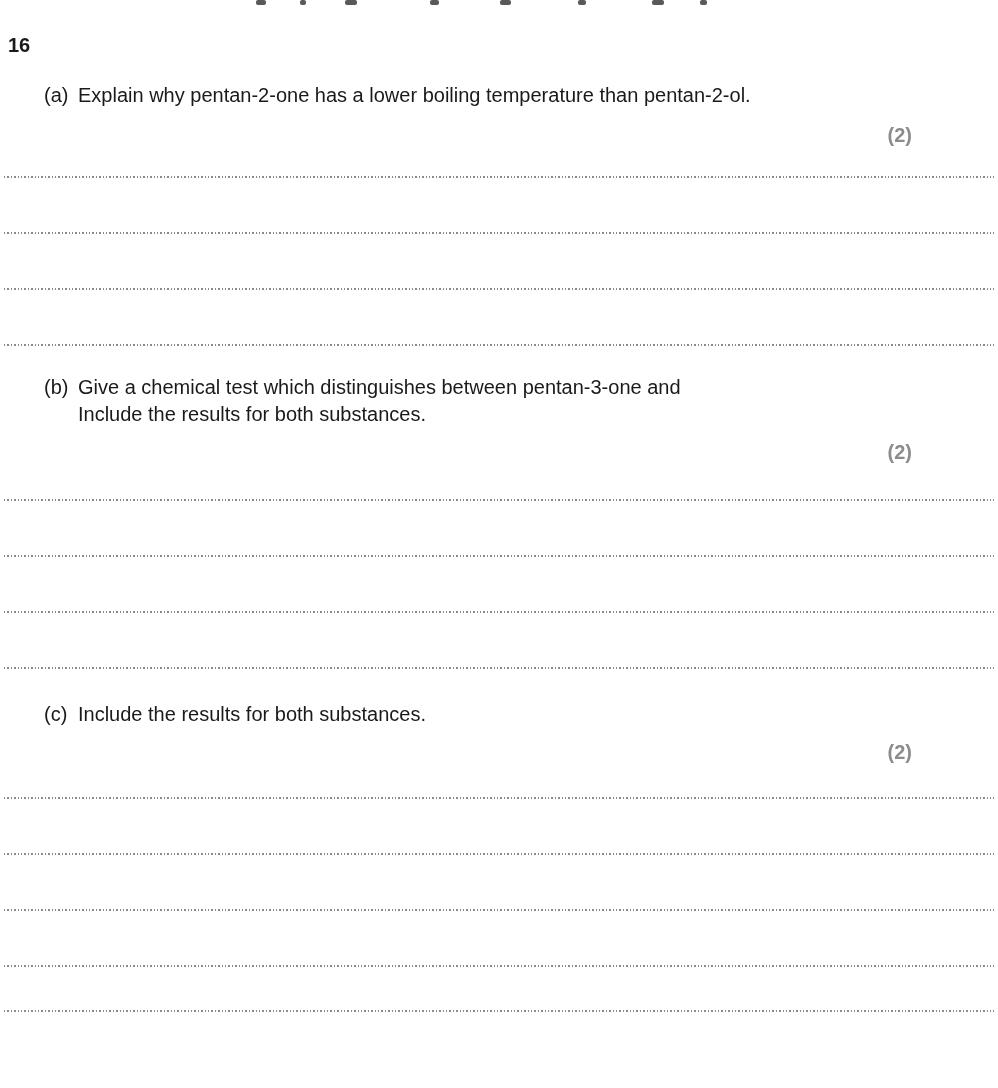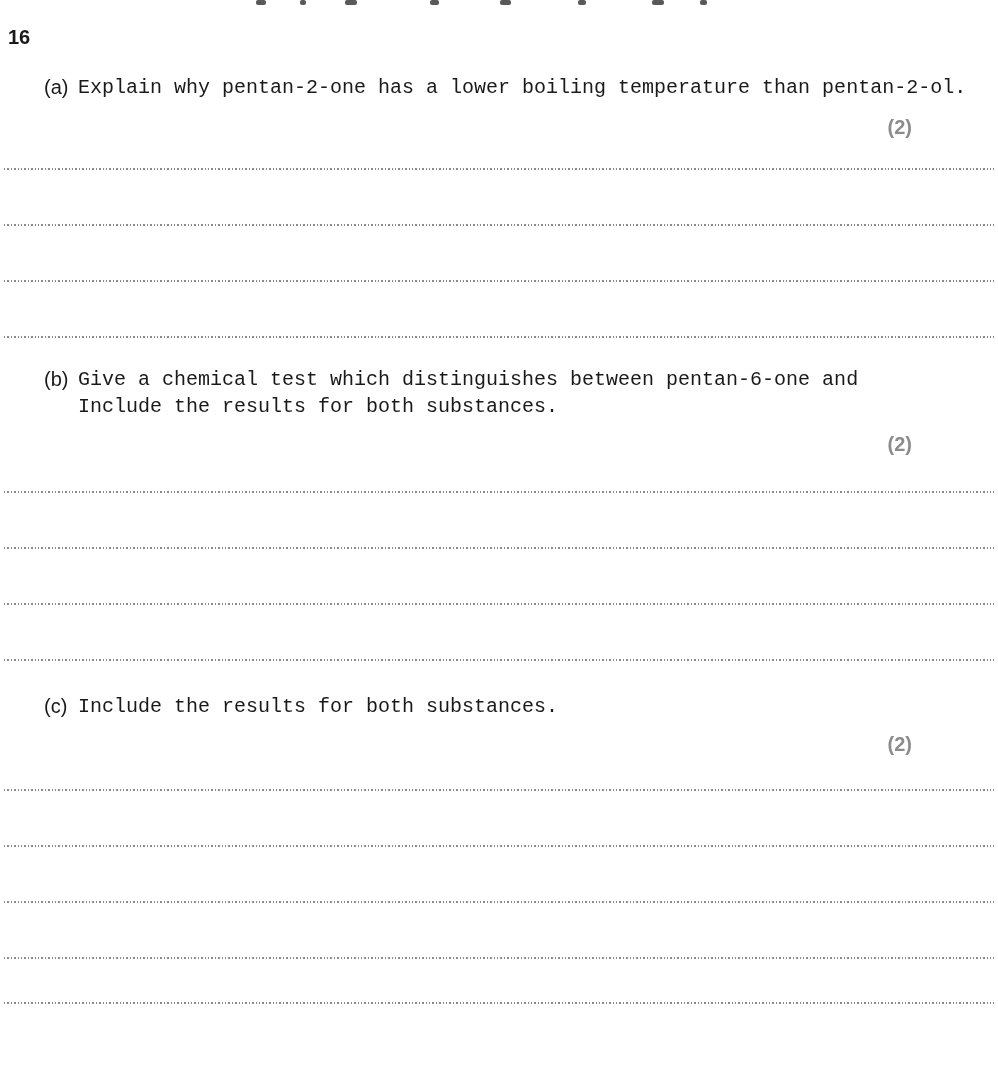--- a/index.html
+++ b/index.html
@@ -34,21 +34,21 @@
   .tc-mark {
     position: absolute;
     top: 0;
     height: 5px;
     border-radius: 2px;
     background: #3c3c3c;
     opacity: .85;
   }
   .q-row {
     display: flex;
-    padding-top: 24px;
+    padding-top: 32px;
     margin-left: 4px;
     line-height: 26px;
   }
   .q-num {
     font-weight: bold;
     width: 30px;
     flex: 0 0 30px;
   }
   .part {
     display: flex;
@@ -56,21 +56,21 @@
     line-height: 27px;
   }
   .part-a { margin-top: 24px; }
   .part-b { margin-top: 28px; }
   .part-c { margin-top: 32px; }
   .part-label {
     width: 34px;
     flex: 0 0 34px;
   }
   .part-text { flex: 1; }
-  .pline { line-height: 27px; font-family: Liberation Mono, monospace; }
+  .pline { line-height: 27px; }
   sub {
     font-size: 72%;
     line-height: 0;
     position: relative;
     bottom: -0.18em;
     vertical-align: baseline;
   }
   .marks {
     text-align: right;
     padding-right: 82px;
@@ -130,21 +130,21 @@
       <div class="answer-line"></div>
       <div class="answer-line"></div>
       <div class="answer-line"></div>
     </div>
   </section>
 
   <section>
     <div class="part part-b">
       <span class="part-label">(b)</span>
       <div class="part-text">
-        <div class="pline">Give a chemical test which distinguishes between pentan-6-one and</div>
+        <div class="pline">Give a chemical test which distinguishes between pentan-3-one and</div>
         <div class="pline">Include the results for both substances.</div>
       </div>
     </div>
     <div class="marks marks-b" style="color: rgb(140, 140, 140);">(2)</div>
     <div class="answer-lines group-b">
       <div class="answer-line"></div>
       <div class="answer-line"></div>
       <div class="answer-line"></div>
       <div class="answer-line"></div>
     </div>

